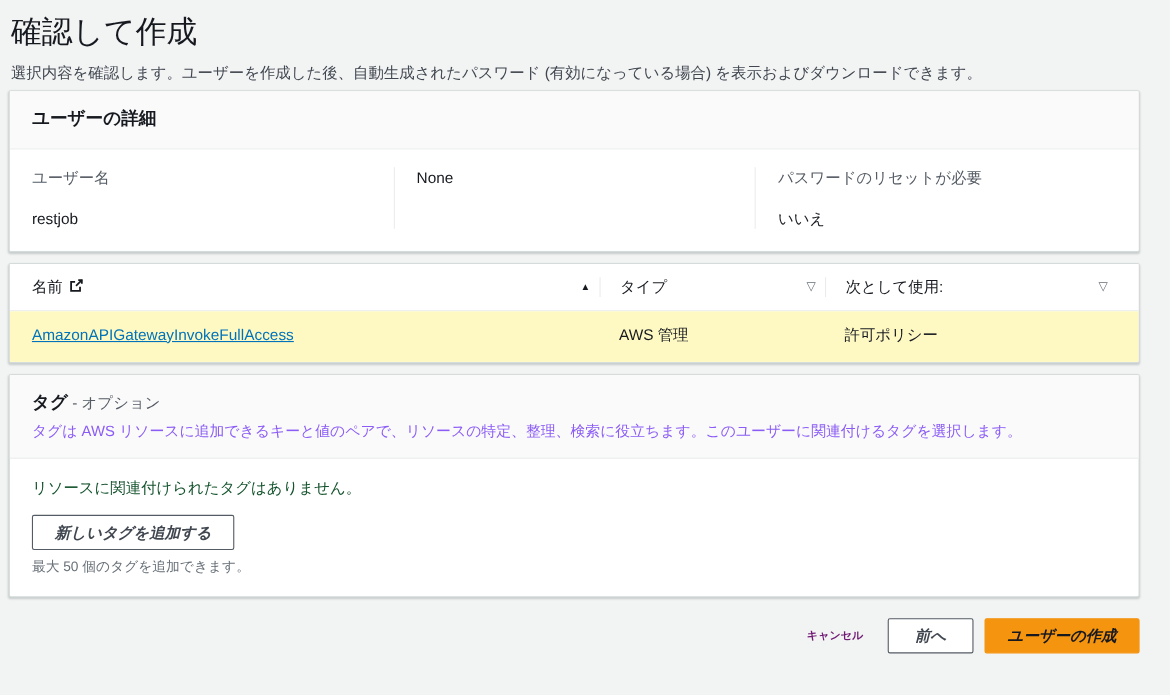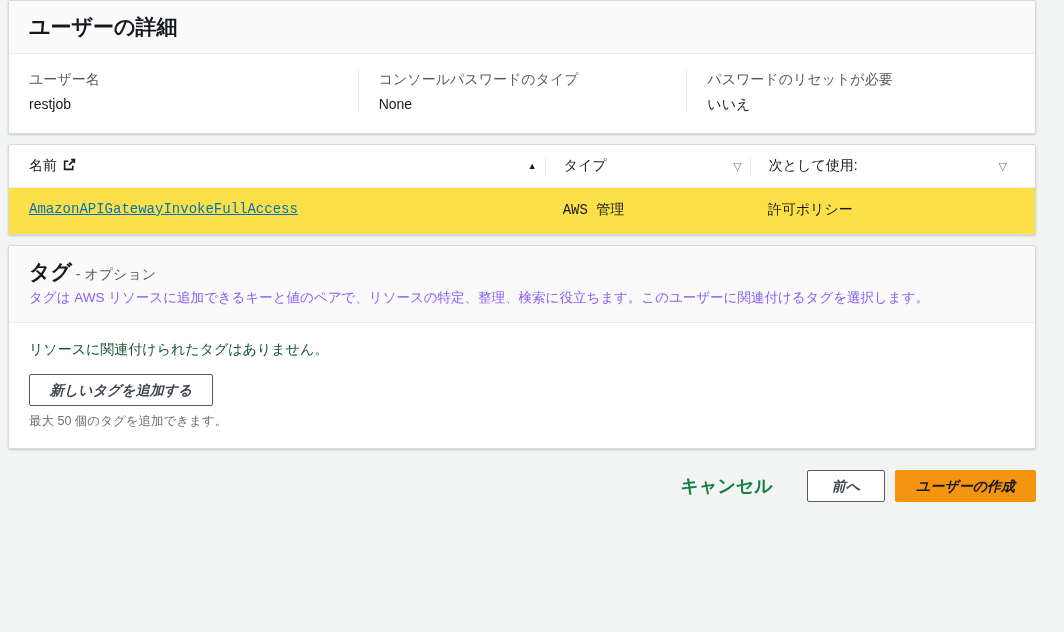--- a/index.html
+++ b/index.html
@@ -25,38 +25,38 @@
     border:1px solid #d5dbdb;
     box-shadow:0 1px 2px rgba(0,28,36,0.18);
     border-radius:2px;
     margin-bottom:10px;
   }
   .card-header {
     background:#fafafa;
     padding:15px 20px;
     border-bottom:1px solid #eaeded;
   }
-  .card-title { font-size:21px; font-weight:700; color:#16191f; line-height:22px; display:inline; }
+  .card-title { font-size:16px; font-weight:700; color:#16191f; line-height:22px; display:inline; }
   .card-title-suffix { font-size:14px; font-weight:400; color:#545b64; }
   .card-desc { font-size:13.5px; color:#8b5cf6; margin-top:5px; line-height:18px; }
 
   
   .details-body { display:flex; padding:16px 20px 20px 20px; background:#fff; }
   .details-col { flex:1 1 33.33%; }
   .details-col + .details-col { border-left:1px solid #eaeded; padding-left:20px; }
-  .field-label { color:#545b64; font-size:14px; margin-bottom:7px; line-height:18px; }
+  .field-label { color:#545b64; font-size:14px; margin-bottom:20px; line-height:18px; }
   .field-value { color:#16191f; font-size:14px; line-height:18px; }
 
   
   .perm-header { display:flex; justify-content:space-between; align-items:center; background:#fafafa; padding:15px 20px; border-bottom:1px solid #eaeded; }
   .pagination { display:flex; align-items:center; gap:14px; }
   .page-arrow { background:none; border:none; padding:0; cursor:pointer; display:flex; align-items:center; }
   .page-number { font-size:14px; font-weight:700; color:#16191f; cursor:pointer; }
   .table-head { display:flex; padding:12px 20px; border-bottom:1px solid #eaeded; background:#fff; }
-  .table-row  { display:flex; padding:13px 20px 15px 20px; background:#fde047;font-family:Liberation Mono, monospace; }
+  .table-row  { display:flex; padding:13px 20px 15px 20px; background:#fef9c3; }
   .col-name { flex:0 0 52.3%; }
   .col-type { flex:0 0 20.8%; }
   .col-used { flex:1 1 auto; }
   .th { font-weight:400; font-size:14px; color:#16191f; display:flex; align-items:center; justify-content:space-between;text-align:center; }
   .th.col-type, .th.col-used, .td.col-type, .td.col-used { border-left:1px solid #eaeded; padding-left:18px; }
   .td.col-type, .td.col-used { border-left:none; }
   .th .head-label { display:flex; align-items:center; gap:6px; }
   .sort-asc { font-size:9px; color:#16191f; margin-right:8px; }
   .sort-none { font-size:11px; color:#687078; margin-right:8px; }
   .td { font-size:14px; color:#16191f; }
@@ -74,43 +74,46 @@
     line-height:18px;
     cursor:pointer;
     font-style:italic;
   }
   .btn-secondary { background:#fff; border:1px solid #545b64; color:#414750; }
   .btn-add { margin-top:15px; }
   .tags-hint { color:#687078; font-size:12.5px; margin-top:7px; }
 
   
   .footer { display:flex; justify-content:flex-end; align-items:center; margin:19px 0 0 0; }
-  .btn-link { background:none; border:none; color:#15803d; font-weight:700; font-size:18px; cursor:pointer; padding:6px 0; margin-right:34px; font-family:"Liberation Sans", sans-serif; }
+  .btn-link { background:none; border:none; color:#701a75; font-weight:700; font-size:10px; cursor:pointer; padding:6px 0; margin-right:22px; font-family:"Liberation Sans", sans-serif; }
   .btn-prev { margin-right:10px; padding:6px 24px; }
   .btn-primary { border:1px solid #f5940f; background:#f5940f; color:#16191f; padding:6px 20px; }
 
   .ext-icon { display:inline-block; vertical-align:-1px; }
 </style>
 </head>
 <body>
 
 <div class="content">
 
+  <div class="page-header">
+    <h1 class="page-title">確認して作成</h1>
+    <div class="page-subtitle">選択内容を確認します。ユーザーを作成した後、自動生成されたパスワード (有効になっている場合) を表示およびダウンロードできます。</div>
+  </div>
 
   <div class="card">
     <div class="card-header">
       <span class="card-title">ユーザーの詳細</span>
     </div>
     <div class="details-body">
       <div class="details-col">
         <div class="field-label">ユーザー名</div>
         <div class="field-value">restjob</div>
       </div>
       <div class="details-col">
-        <div class="field-label">コンソールパスワードのタイプ</div>
         <div class="field-value">None</div>
       </div>
       <div class="details-col">
         <div class="field-label">パスワードのリセットが必要</div>
         <div class="field-value">いいえ</div>
       </div>
     </div>
   </div>
 
   <div class="card">

